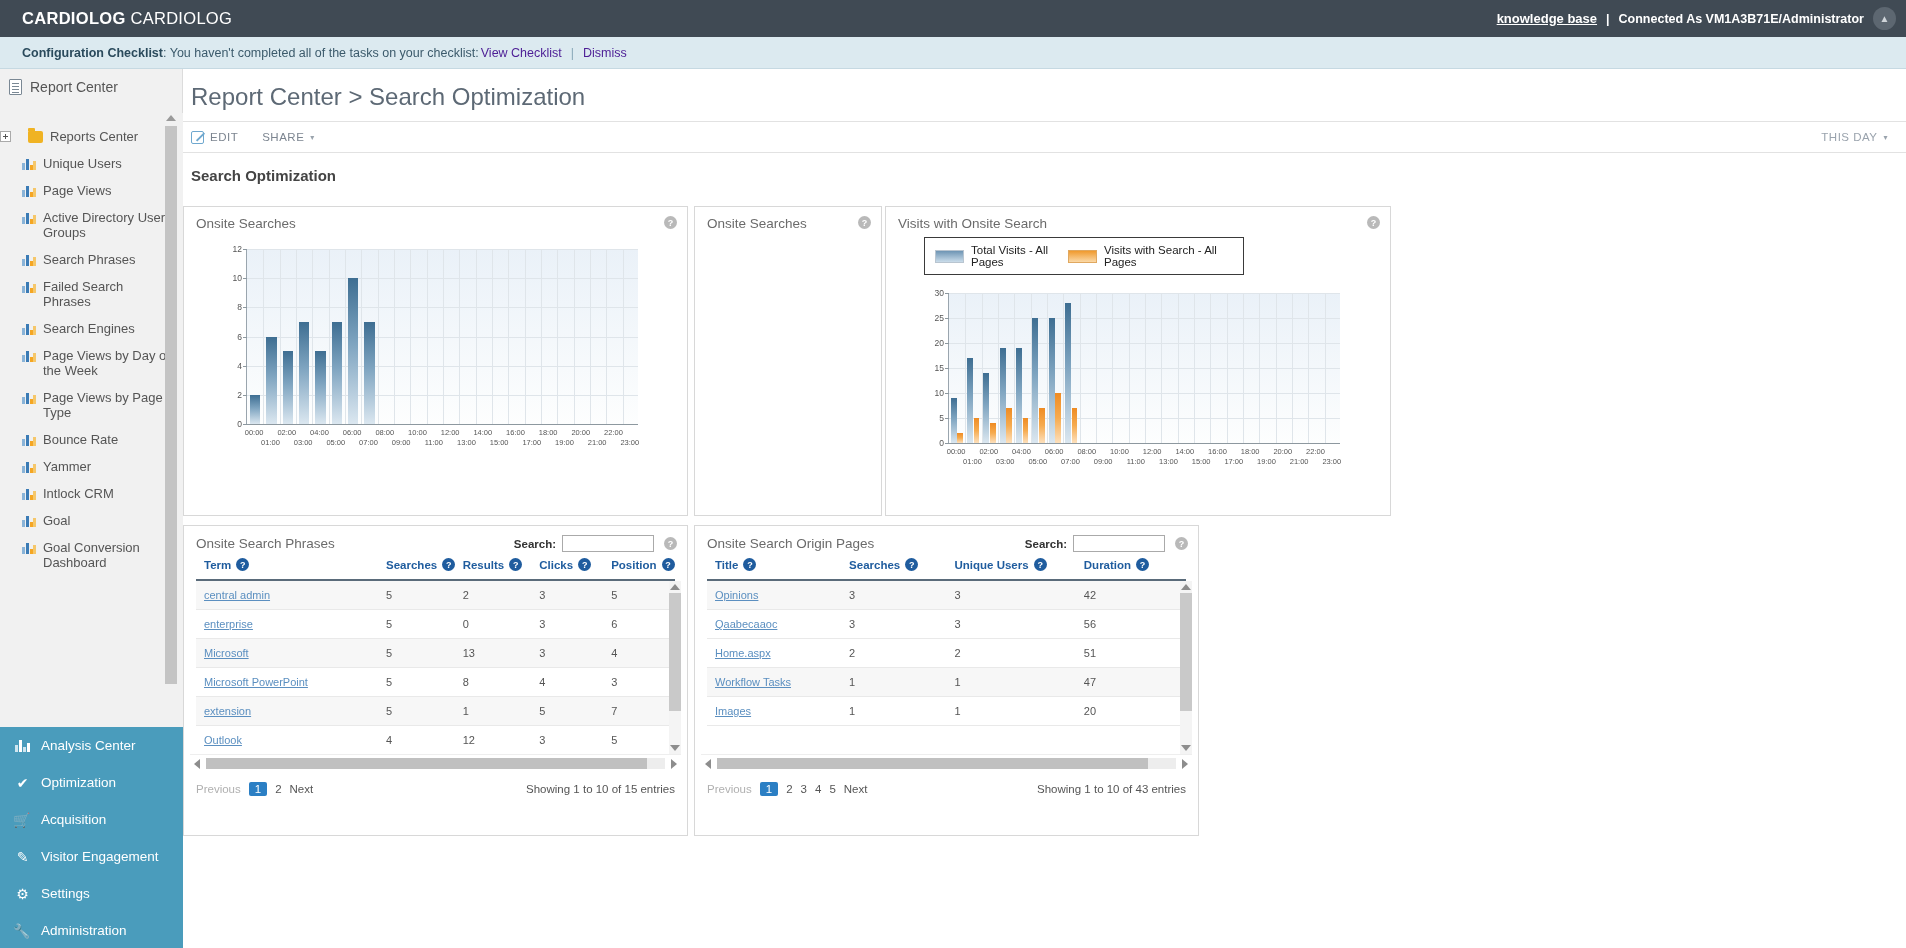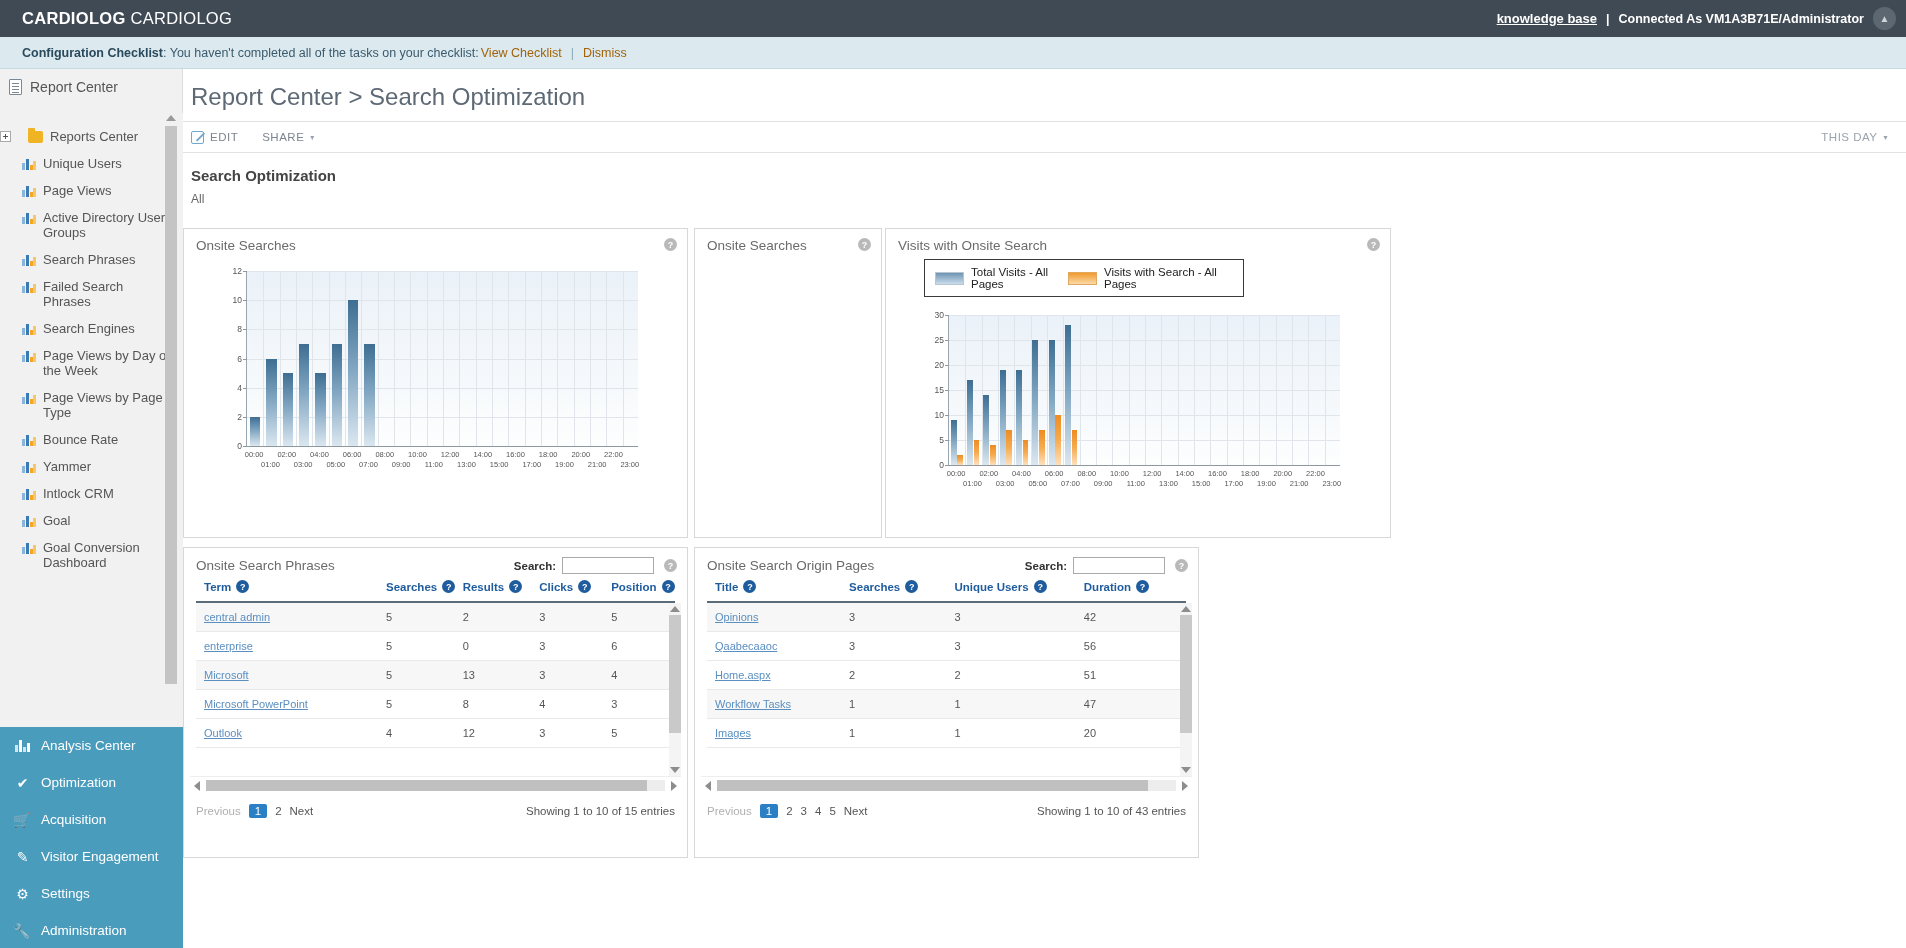--- a/index.html
+++ b/index.html
@@ -35,21 +35,21 @@
   }
 
   
   .notice {
     position: absolute; top: 37px; left: 0; width: 1906px; height: 32px;
     background: #dceaf0; border-bottom: 1px solid #c6d9e2;
     display: flex; align-items: center; padding-left: 22px;
     font-size: 12.5px; color: #3b5a6b;
   }
   .notice b { color: #2a4a5c; }
-  .notice a { color: #a16207; text-decoration: none; margin: 0 2px; }
+  .notice a { color: #4c1d95; text-decoration: none; margin: 0 2px; }
   .notice .sep { margin: 0 7px; color: #8aa9b8; }
 
   
   .sidebar {
     position: absolute; top: 69px; left: 0; width: 183px; height: 879px;
     background: #f1f1f1; border-right: 1px solid #dcdcdc;
   }
   .rc-head {
     height: 36px; display: flex; align-items: center; gap: 8px;
     padding-left: 9px; background: #f1f1f1; font-size: 14px; color: #555;
@@ -507,21 +507,20 @@
       <span class="tb-caret">▾</span>
     </div>
     <div class="tb-right">
       <span>THIS DAY</span>
       <span class="tb-caret">▾</span>
     </div>
   </div>
 
   <div class="report-head">
     <div class="rh-title">Search Optimization</div>
-    <div class="rh-sub">All</div>
   </div>
 
   <div class="widgets" style="height:700px;">
 
     <div class="panel" style="left:0px; top:10px; width:505px; height:310px;">
       <div class="panel-head">
         <span class="panel-title">Onsite Searches</span>
         <span class="help-ico">?</span>
       </div>
       <div class="chartarea" id="chart1" style="height:260px;">
@@ -806,20 +805,27 @@
                   <td>3</td>
                   <td>4</td>
                 </tr>
                 <tr class="">
                   <td class="link">Microsoft PowerPoint</td>
                   <td>5</td>
                   <td>8</td>
                   <td>4</td>
                   <td>3</td>
                 </tr>
+                <tr class="alt">
+                  <td class="link">extension</td>
+                  <td>5</td>
+                  <td>1</td>
+                  <td>5</td>
+                  <td>7</td>
+                </tr>
                 <tr class="">
                   <td class="link">Outlook</td>
                   <td>4</td>
                   <td>12</td>
                   <td>3</td>
                   <td>5</td>
                 </tr>
               </tbody>
           </table>
         </div>

